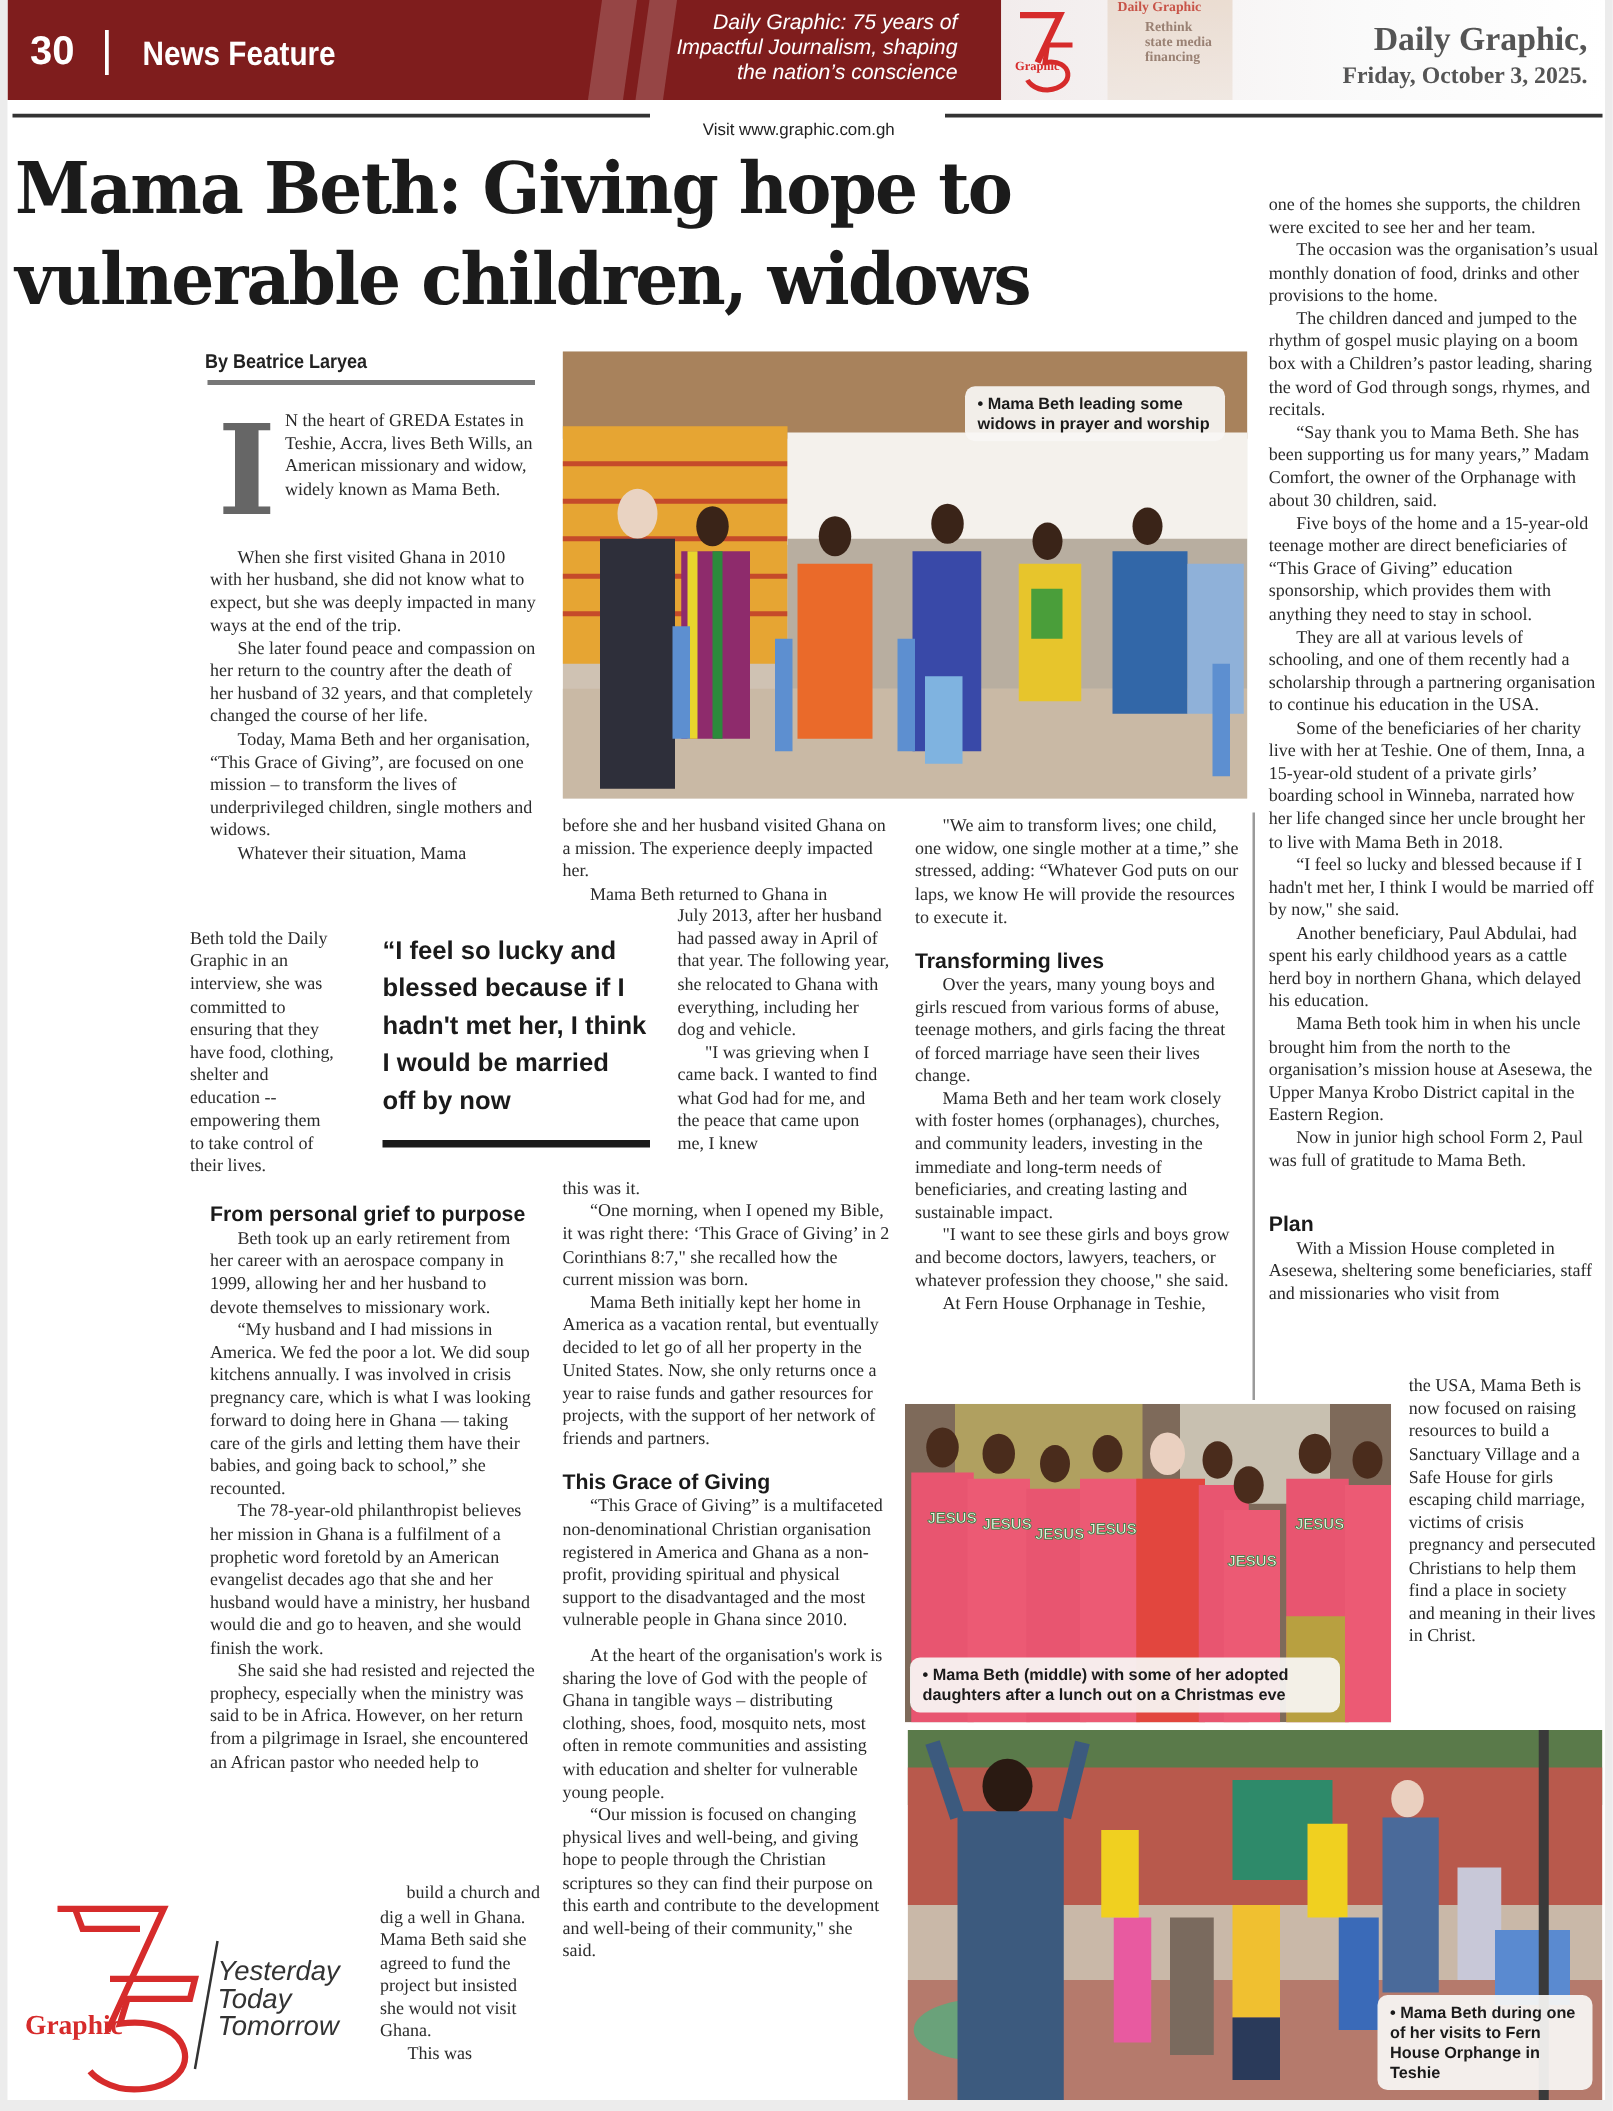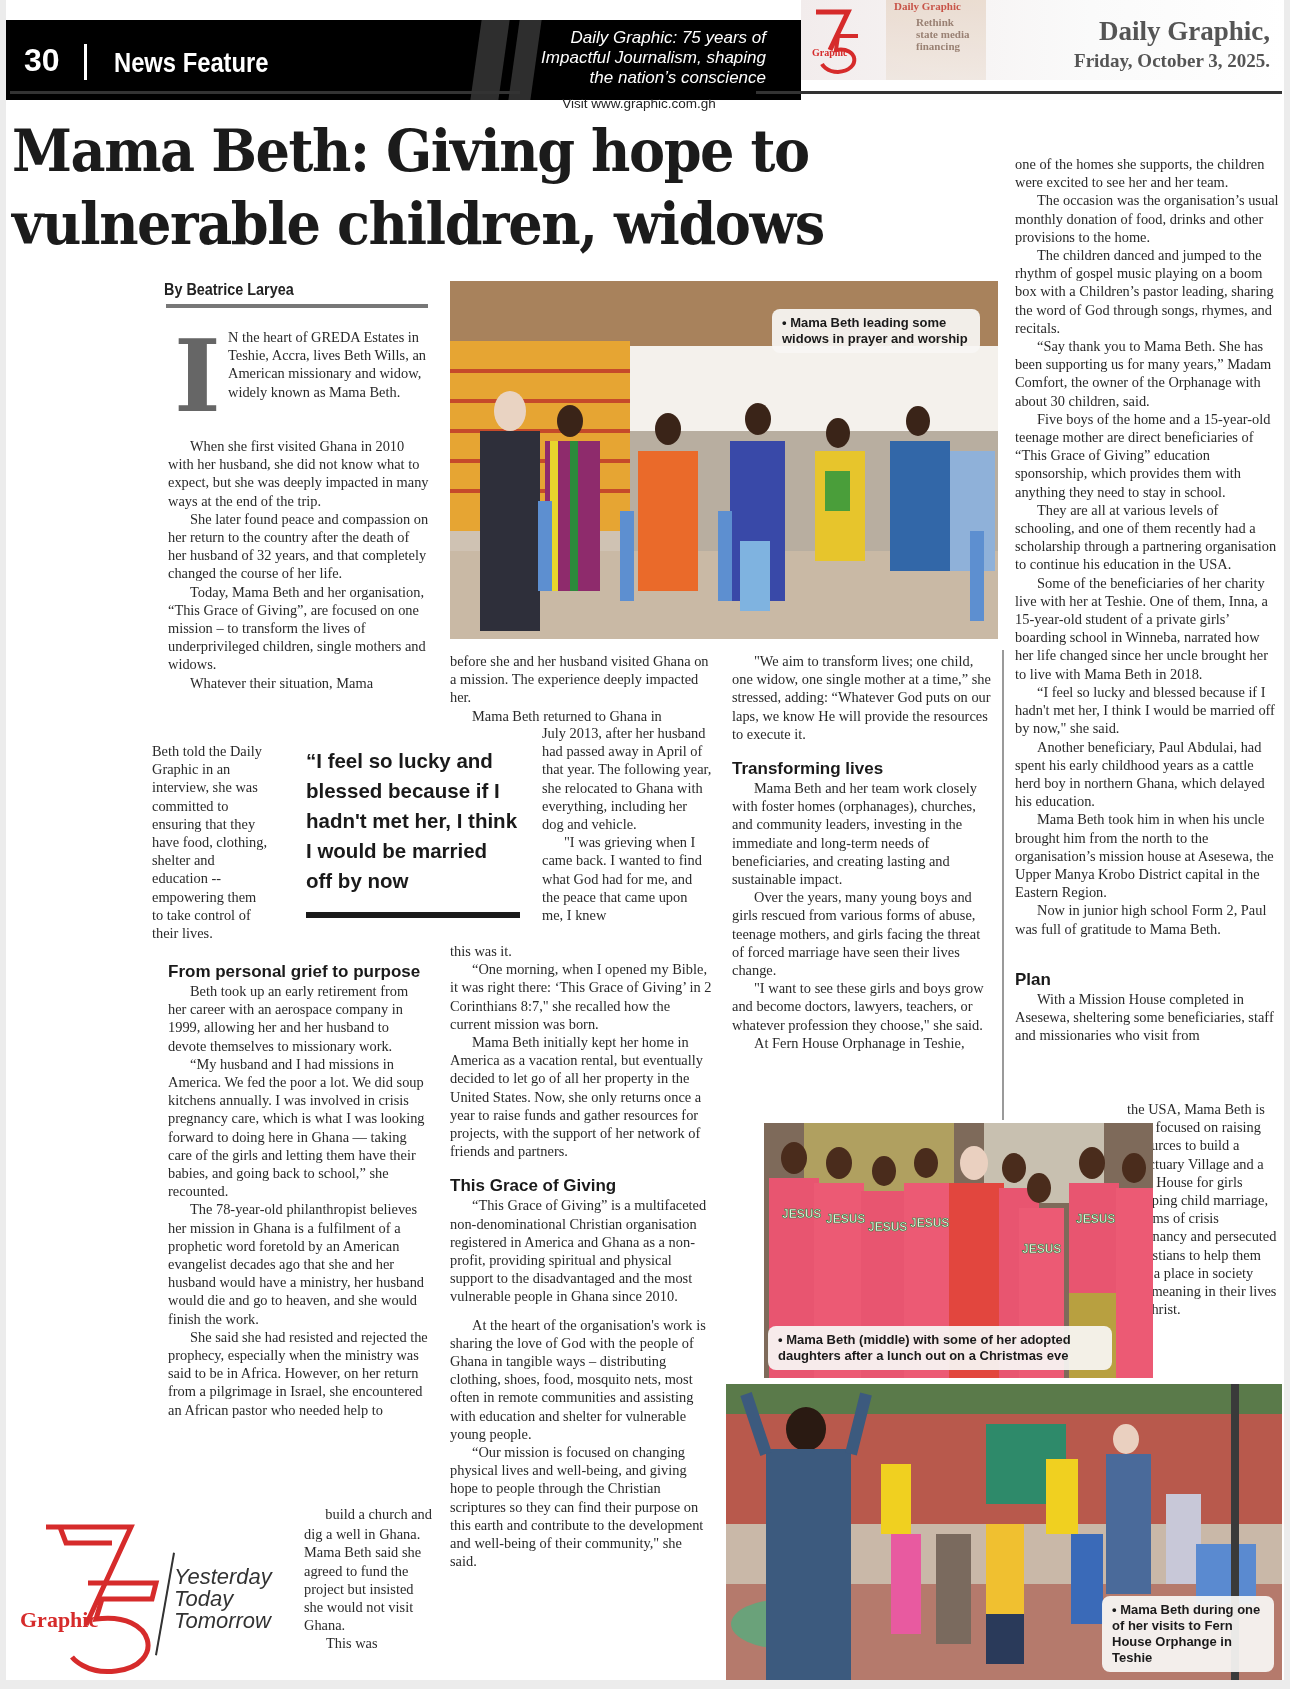--- a/index.html
+++ b/index.html
@@ -3,21 +3,21 @@
 <meta charset="utf-8">
 <style>
   * { box-sizing: border-box; margin: 0; padding: 0; }
   html, body { width: 1290px; height: 1689px; background: #ececec; overflow: hidden; }
   .page { position: absolute; left: 6px; top: 0; width: 1278px; height: 1680px; background: #ffffff; overflow: hidden; }
   .body-text { font-family: "Liberation Serif", serif; font-size: 14.4px; line-height: 18.2px; color: #2a2a2a; }
   .body-text p { text-indent: 22px; }
   .body-text p.noindent { text-indent: 0; }
 
   
-  .header-red { position: absolute; left: 0; top: 0; width: 795px; height: 80px; background: #000000; margin-top: 20px; }
+  .header-red { position: absolute; left: 0; top: 0; width: 795px; height: 80px; background: #7f1d1d; }
   .header-stripe { position: absolute; top: 0; height: 80px; background: rgba(255,255,255,0.18); transform: skewX(-8deg); }
   .page-no { position: absolute; left: 18px; top: 22px; font-family: "Liberation Sans", sans-serif; font-weight: bold; color: #fff; font-size: 32px; }
   .page-bar { position: absolute; left: 78px; top: 24px; width: 3px; height: 36px; background: #fff; }
   .section-name { position: absolute; left: 108px; top: 28px; font-family: "Liberation Sans", sans-serif; font-weight: bold; color: #fff; font-size: 27px; transform: scaleX(0.88); transform-origin: left; }
   .tagline { position: absolute; left: 420px; top: 8px; width: 340px; text-align: right; font-family: "Liberation Sans", sans-serif; font-style: italic; color: #fff; font-size: 17px; line-height: 20px; }
   .header-right { position: absolute; left: 795px; top: 0; width: 483px; height: 80px; background: linear-gradient(90deg, #f2ecec 0%, #fafafa 60%, #ffffff 100%); }
   .logo-75-small { position: absolute; left: 802px; top: 6px; width: 60px; height: 70px; }
   .mini-paper { position: absolute; left: 880px; top: 0; width: 100px; height: 80px; background: linear-gradient(180deg, #e9d9cc, #efe6df); opacity: 0.85; }
   .mini-paper span { position: absolute; font-family: "Liberation Serif", serif; color: #8a6e5e; font-size: 11px; }
   .brand { position: absolute; right: 14px; top: 16px; font-family: "Liberation Serif", serif; font-weight: bold; color: #555; font-size: 27px; text-align: right; }
@@ -55,21 +55,21 @@
 
   
   .col3 { position: absolute; left: 726px; top: 652px; width: 262px; }
 
   
   .col4 { position: absolute; left: 1009px; top: 155px; width: 265px; }
   .col4-narrow { position: absolute; left: 1121px; top: 1100px; width: 150px; }
   .col4-narrow p { text-indent: 0; }
   .col4-rule { position: absolute; left: 996px; top: 650px; width: 2px; height: 470px; background: #9a9a9a; }
 
-  .photo2 { position: absolute; left: 758px; top: 1123px; width: 389px; height: 255px; overflow: hidden; }
+  .photo2 { position: absolute; left: 718px; top: 1123px; width: 389px; height: 255px; overflow: hidden; }
   .photo3 { position: absolute; left: 720px; top: 1384px; width: 556px; height: 296px; overflow: hidden; }
 
   .caption { position: absolute; background: rgba(248,246,244,0.93); border-radius: 8px; font-family: "Liberation Sans", sans-serif; font-weight: bold; font-size: 13px; line-height: 16px; color: #1a1a1a; padding: 6px 10px; }
 
   
   .logo75 { position: absolute; left: 10px; top: 1515px; width: 150px; height: 160px; }
   .logo-divider { position: absolute; left: 158px; top: 1552px; width: 2px; height: 104px; background: #333; transform: rotate(10deg); }
   .logo-text { position: absolute; left: 168px; top: 1566px; font-family: "Liberation Sans", sans-serif; font-style: italic; font-size: 22px; line-height: 22px; color: #333; }
 </style>
 </head>
@@ -199,22 +199,22 @@
     <p>Mama Beth initially kept her home in America as a vacation rental, but eventually decided to let go of all her property in the United States. Now, she only returns once a year to raise funds and gather resources for projects, with the support of her network of friends and partners.</p>
     <p class="subhead" style="margin-top:16px;">This Grace of Giving</p>
     <p>“This Grace of Giving” is a multifaceted non-denominational Christian organisation registered in America and Ghana as a non-profit, providing spiritual and physical support to the disadvantaged and the most vulnerable people in Ghana since 2010.</p>
     <p style="margin-top:10px;">At the heart of the organisation's work is sharing the love of God with the people of Ghana in tangible ways – distributing clothing, shoes, food, mosquito nets, most often in remote communities and assisting with education and shelter for vulnerable young people.</p>
     <p>“Our mission is focused on changing physical lives and well-being, and giving hope to people through the Christian scriptures so they can find their purpose on this earth and contribute to the development and well-being of their community," she said.</p>
   </div>
 
   <div class="col3 body-text">
     <p>"We aim to transform lives; one child, one widow, one single mother at a time,” she stressed, adding: “Whatever God puts on our laps, we know He will provide the resources to execute it.</p>
     <p class="subhead" style="margin-top:16px;">Transforming lives</p>
+    <p>Over the years, many young boys and girls rescued from various forms of abuse, teenage mothers, and girls facing the threat of forced marriage have seen their lives change.</p>
     <p>Mama Beth and her team work closely with foster homes (orphanages), churches, and community leaders, investing in the immediate and long-term needs of beneficiaries, and creating lasting and sustainable impact.</p>
-    <p>Over the years, many young boys and girls rescued from various forms of abuse, teenage mothers, and girls facing the threat of forced marriage have seen their lives change.</p>
     <p>"I want to see these girls and boys grow and become doctors, lawyers, teachers, or whatever profession they choose," she said.</p>
     <p>At Fern House Orphanage in Teshie,</p>
   </div>
 
   <div class="col4-rule"></div>
   <div class="col4 body-text">
     <p class="noindent">one of the homes she supports, the children were excited to see her and her team.</p>
     <p>The occasion was the organisation’s usual monthly donation of food, drinks and other provisions to the home.</p>
     <p>The children danced and jumped to the rhythm of gospel music playing on a boom box with a Children’s pastor leading, sharing the word of God through songs, rhymes, and recitals.</p>
     <p>“Say thank you to Mama Beth. She has been supporting us for many years,” Madam Comfort, the owner of the Orphanage with about 30 children, said.</p>

